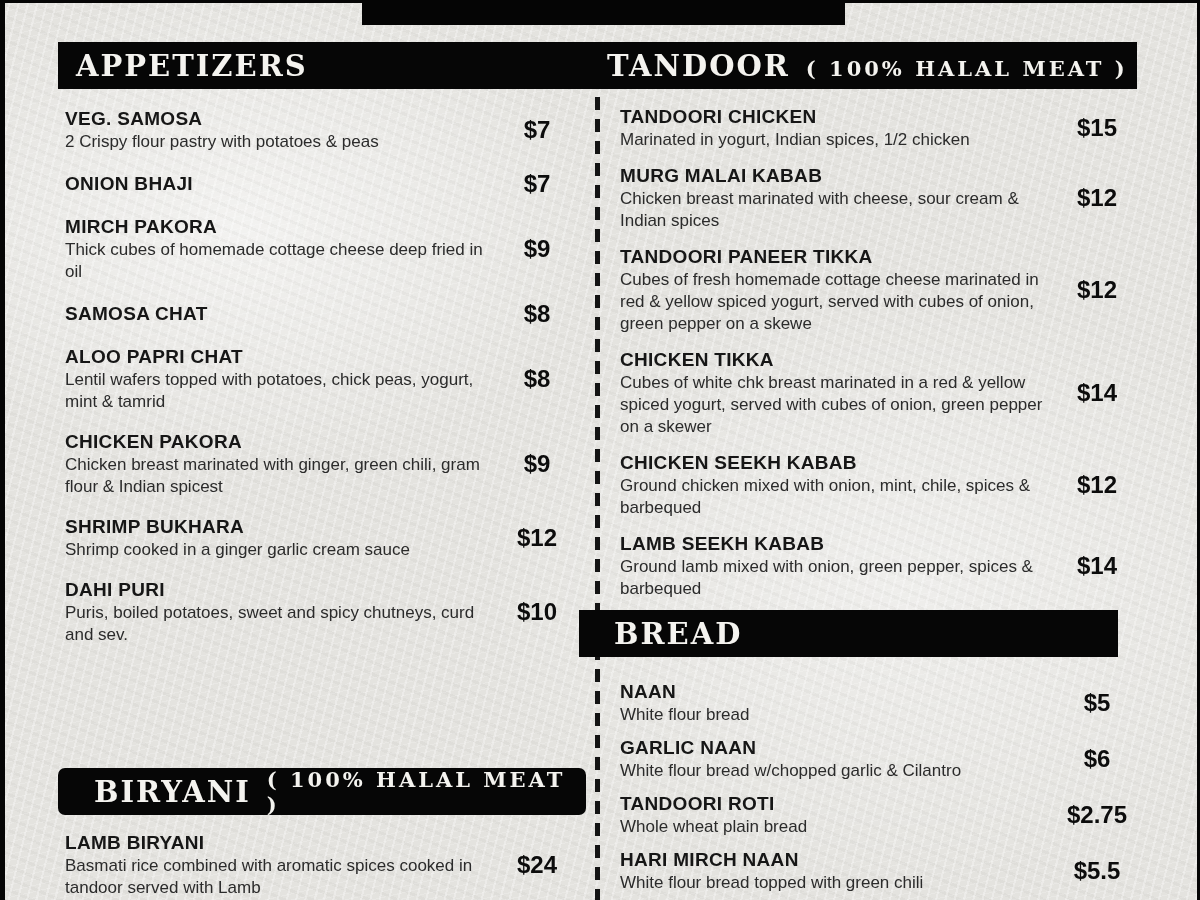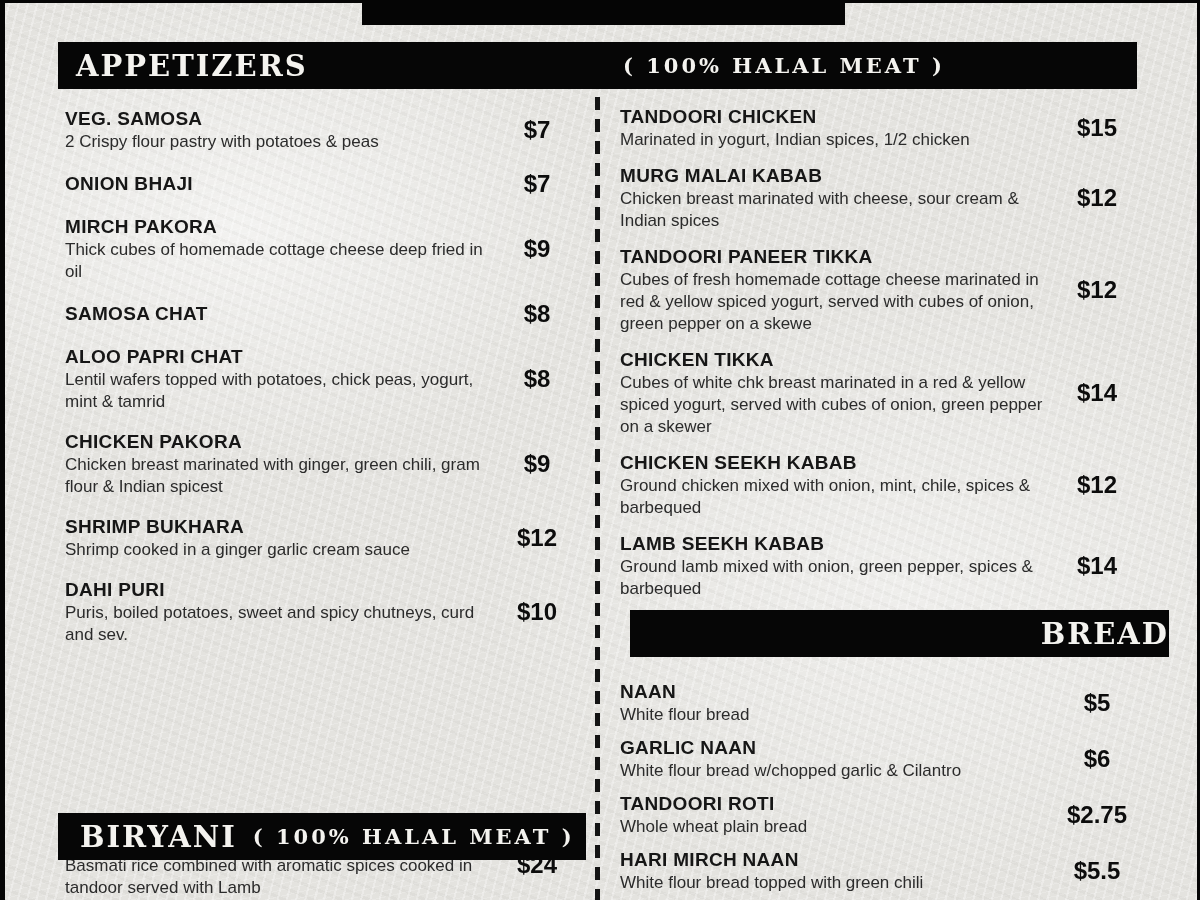--- a/index.html
+++ b/index.html
@@ -54,37 +54,38 @@
   .col-bread .item { margin-bottom:10px; }
   .item .txt   { flex:1; padding-right:12px; }
   .item .name  { font-size:19px; font-weight:700; letter-spacing:.3px; line-height:24px; color:#161616; }
   .item .desc  { font-size:17px; line-height:22px; color:#2b2b2b; }
   .item .price { flex:0 0 80px; text-align:center; font-size:24px; font-weight:700; color:#0c0c0c; }
 
   .section-bar {
     position:absolute; background:#060606; color:#f4f3ef; height:47px;
     display:flex; align-items:center; z-index:3;
   }
-  .biryani-bar { left:58px; top:813px; width:528px; padding-left:22px; }
-  .bread-bar   { left:630px; top:610px; width:539px; padding-left:24px;justify-content:flex-end; }
+  .biryani-bar { left:58px; top:768px; width:528px; padding-left:36px;border-radius:7px; }
+  .bread-bar   { left:579px; top:610px; width:539px; padding-left:35px; }
   .section-bar .htitle { font-size:29px; }
   .section-bar .hsub   { font-size:21px; margin-left:16px; letter-spacing:3px; }
 </style>
 </head>
 <body>
 
 <div class="paper">
   <div class="edge-top"></div>
   <div class="edge-left"></div>
   <div class="edge-right"></div>
   <div class="top-banner"></div>
 
   <div class="header-bar">
     <div class="header-left deco">APPETIZERS</div>
     <div class="header-right">
+      <span class="htitle deco">TANDOOR</span>
       <span class="hsub deco">( 100% HALAL MEAT )</span>
     </div>
   </div>
 
   <div class="divider"></div>
 
   <div class="col col-left">
     <div class="item">
       <div class="txt">
           <div class="name">VEG. SAMOSA</div>

